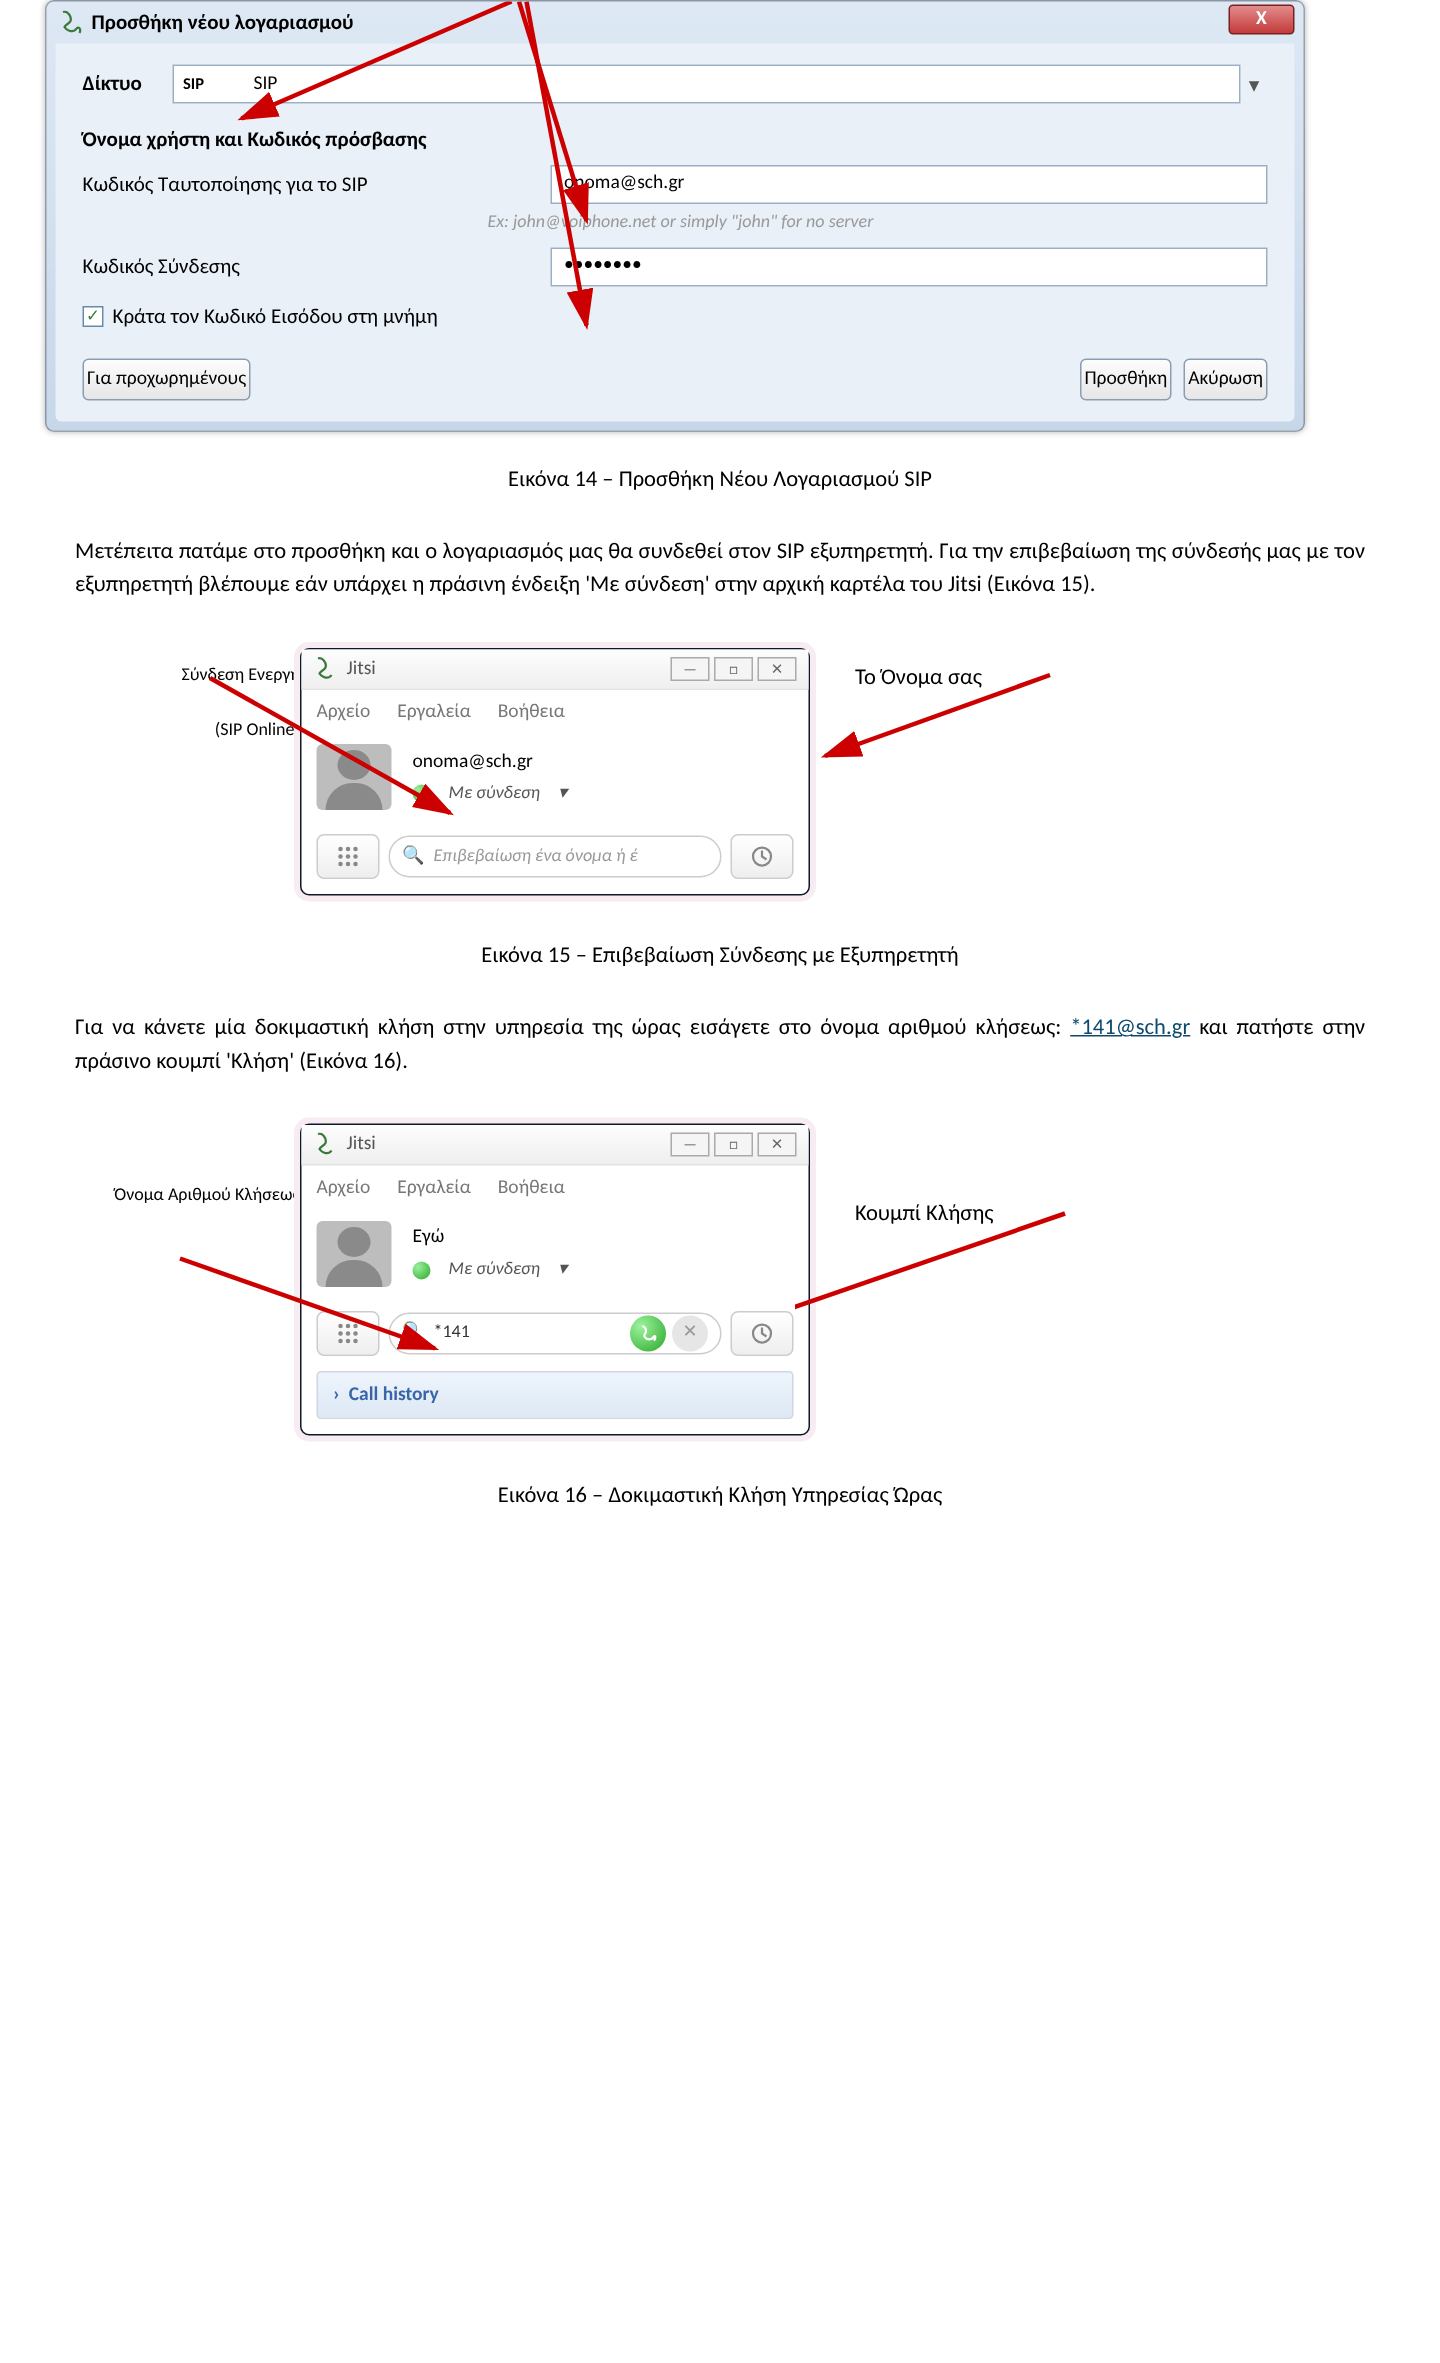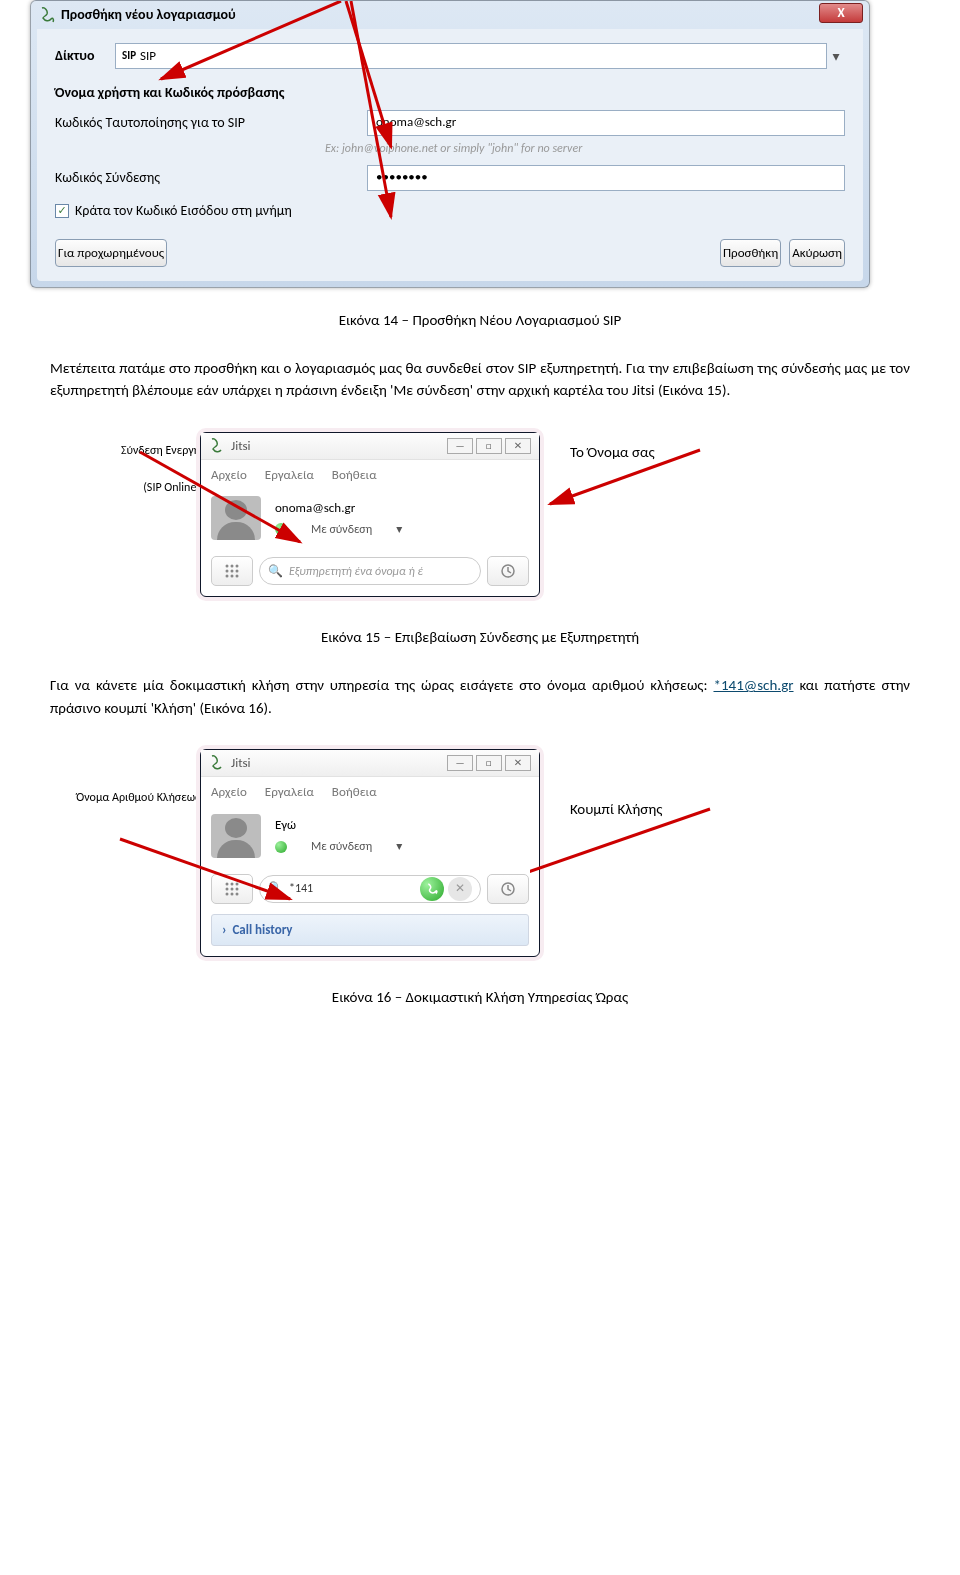--- a/index.html
+++ b/index.html
@@ -61,20 +61,21 @@
   .lbl { width: 312px; }
   .lbl-short { width: 60px; font-weight: bold; }
   .net-input {
     flex: 1;
     display: flex;
     align-items: center;
     background: #fff;
     border: 1px solid #9aaec4;
     padding: 2px 6px;
     height: 26px;
+    gap: 29px;
   }
   .sip-chip {
     font-size: 11px;
     font-weight: bold;
     color: #000;
     margin-right: 4px;
   }
   .net-text { font-size: 13px; color: #000; }
   .dropdown-arrow {
     width: 18px; height: 22px;
@@ -172,21 +173,21 @@
   .avatar::after {
     content:"";
     position:absolute;
     bottom:0; left:6px;
     width:38px; height:18px;
     background:#8a8a8a;
     border-radius: 18px 18px 0 0;
   }
   .prof-text { margin-left: 14px; font-size: 13px; }
   .prof-name { color: #000; margin-bottom: 4px; }
-  .status { display: flex; align-items: center; gap: 24px; color: #555; font-size: 12px; }
+  .status { display: flex; align-items: center; gap: 12px; color: #555; font-size: 12px; font-style: italic; }
   .dot-green { width: 12px; height: 12px; border-radius: 50%; background: radial-gradient(circle at 30% 30%, #9bf09b, #2aa82a); }
   .search-row { display: flex; gap: 6px; padding: 6px 10px 10px 10px; align-items: center; }
   .dial-btn, .hist-btn {
     width: 42px; height: 30px;
     border: 1px solid #ccc;
     border-radius: 5px;
     background: linear-gradient(#fff,#eee);
     display: inline-flex; align-items: center; justify-content: center;
     color: #666; font-size: 14px;
   }
@@ -350,21 +351,21 @@
                 <circle cx="8" cy="8" r="1.5"></circle>
                 <circle cx="13" cy="8" r="1.5"></circle>
                 <circle cx="3" cy="13" r="1.5"></circle>
                 <circle cx="8" cy="13" r="1.5"></circle>
                 <circle cx="13" cy="13" r="1.5"></circle>
               </g>
             </svg>
         </div>
         <div class="search-box">
           <span class="mag">🔍</span>
-          <span>Εξυπηρετητή ένα όνομα ή έ</span>
+          <span>Επιβεβαίωση ένα όνομα ή έ</span>
         </div>
         <div class="hist-btn">
           <svg width="16" height="16" viewBox="0 0 16 16">
               <circle cx="8" cy="8" r="6" fill="none" stroke="#888" stroke-width="1.5"></circle>
               <path d="M8 4 L8 8 L11 10" stroke="#888" stroke-width="1.5" fill="none"></path>
             </svg>
         </div>
       </div>
     </div>
     <svg class="overlay-svg" width="360" height="200" style="left:-180px;">

